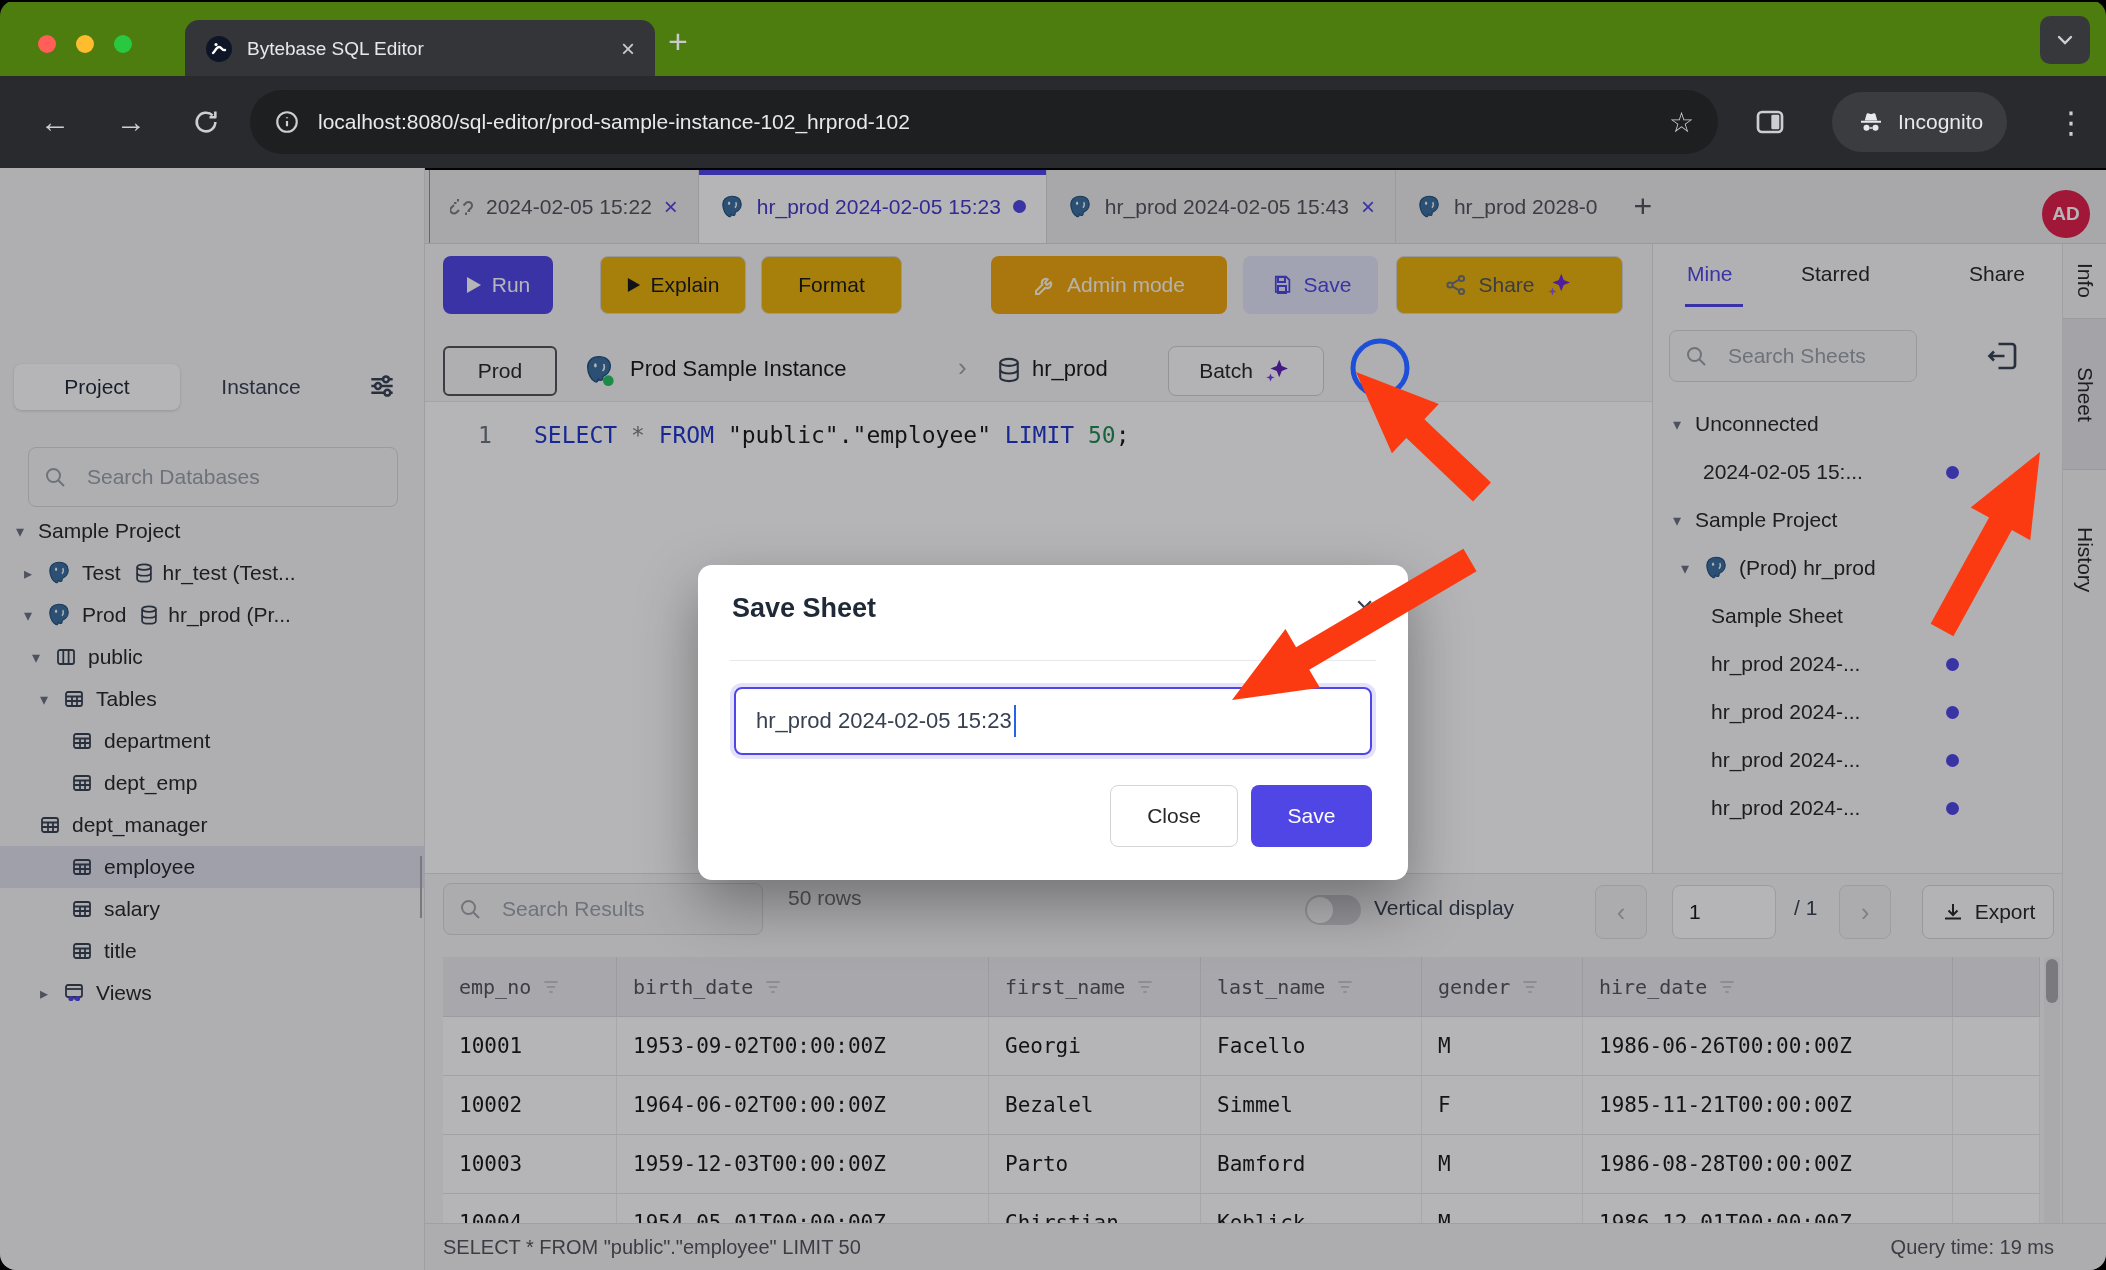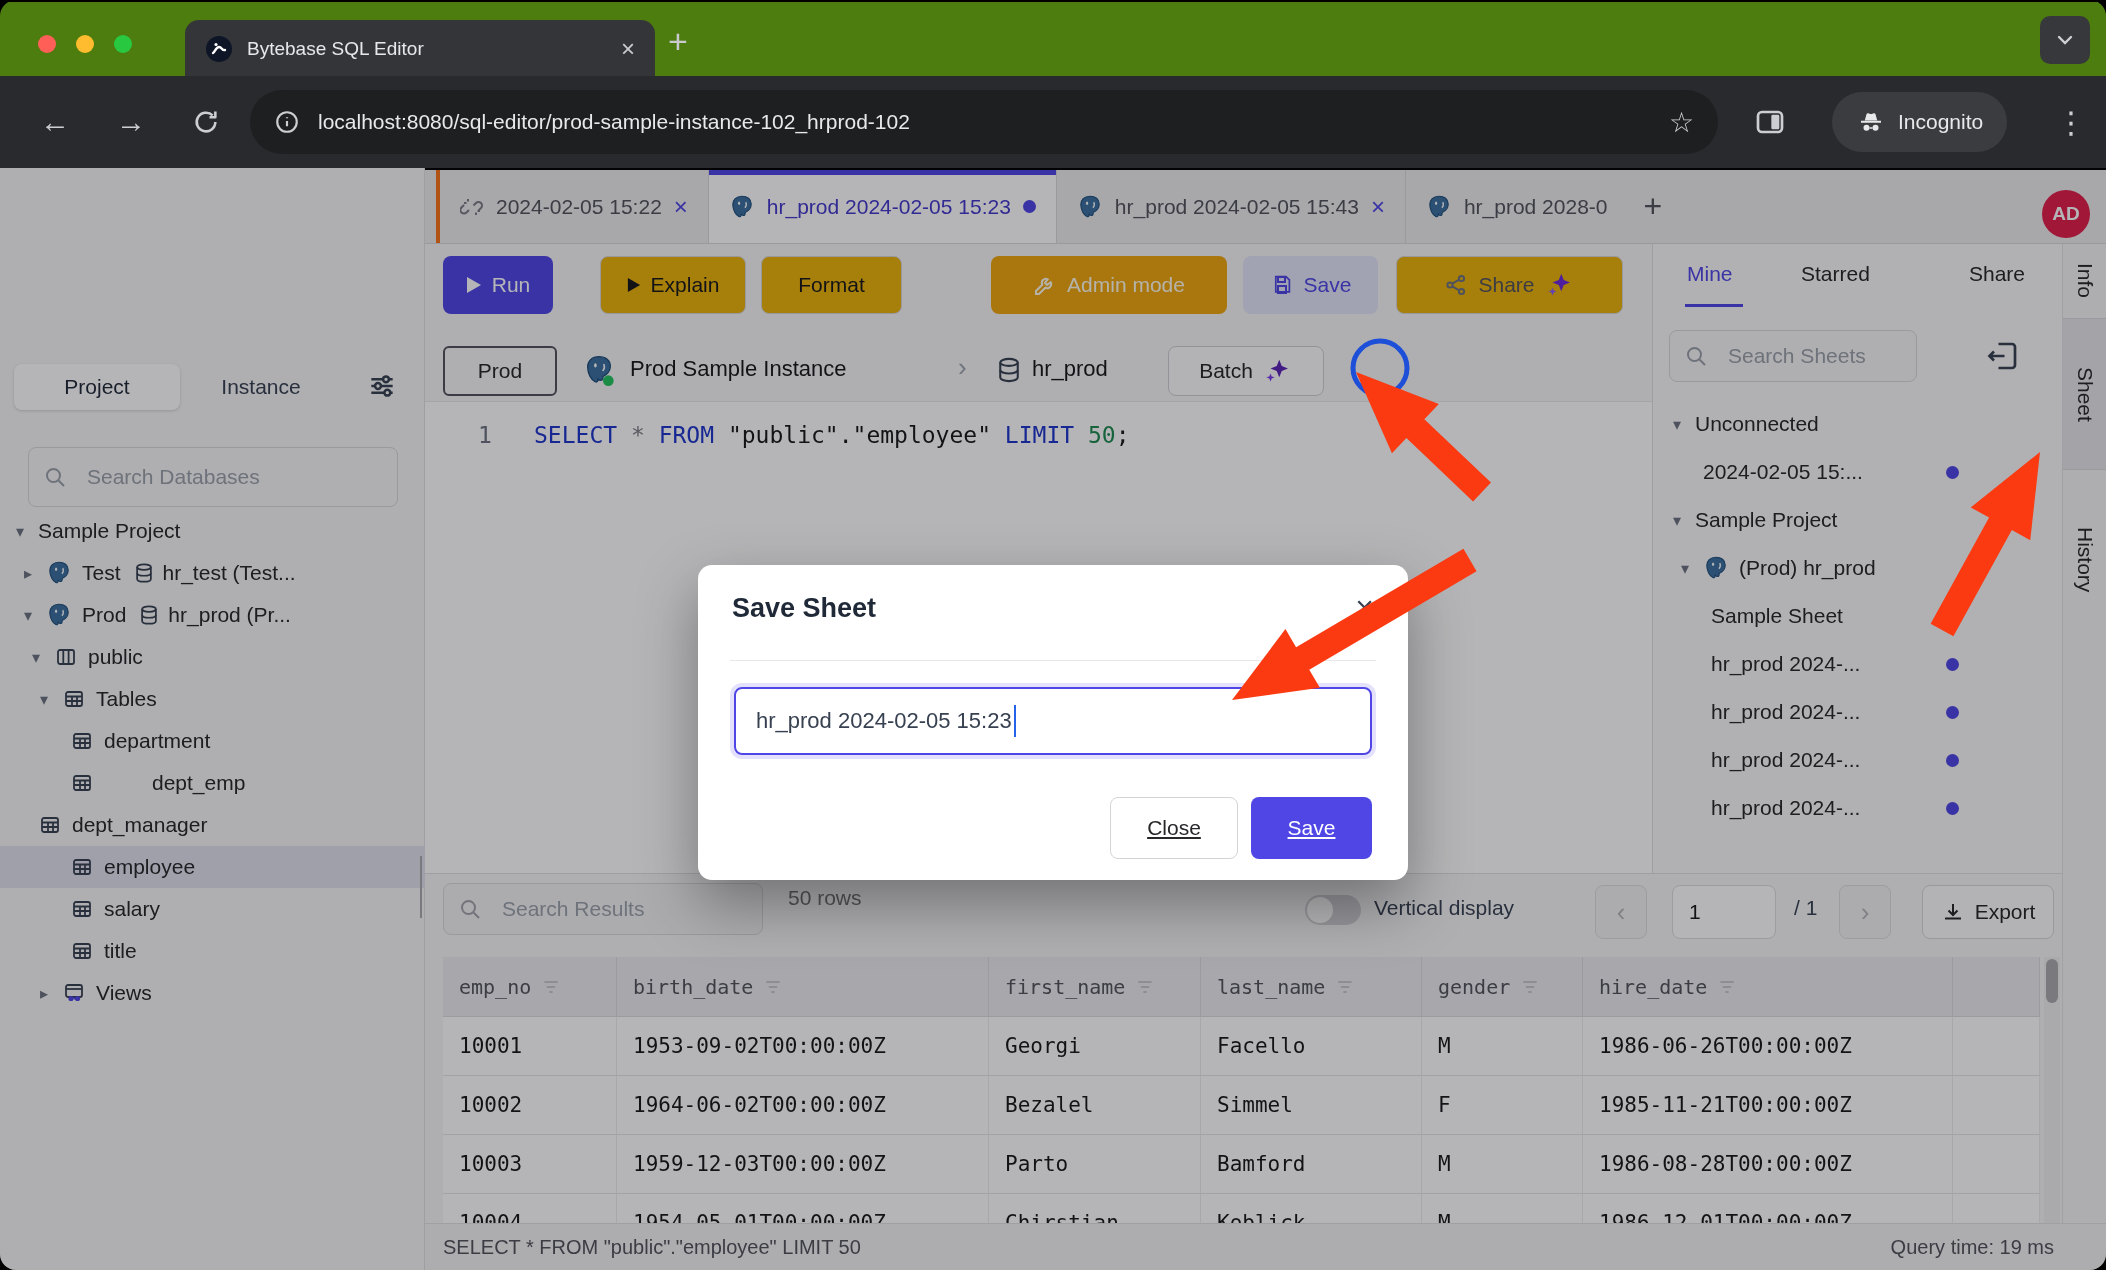--- a/index.html
+++ b/index.html
@@ -43,21 +43,21 @@
   .trow.sel { background:#e0e1ed; }
   .caret { width:22px; color:#6b7280; font-size:16px; flex:0 0 22px; }
   .ticon { margin-right:10px; flex:0 0 auto; }
   .handle { position:absolute; left:420px; top:688px; width:10px; height:62px;
     border-left:2px solid #a9a9af; border-right:2px solid #a9a9af; }
 
   .etabbar { position:absolute; left:425px; top:170px; width:1681px; height:74px; background:#ececee;
     border-bottom:1px solid #d8d8db; display:flex; }
   .etab { height:100%; display:flex; align-items:center; gap:12px; padding:0 20px;
     border-right:1px solid #d9d9dc; font-size:21px; color:#52525b; overflow:hidden; white-space:nowrap; }
-  .etab.first { margin-left:11px; border-left:4px solid #f97316;justify-content:flex-end; }
+  .etab.first { margin-left:4px; border-left:1px solid #f97316;justify-content:flex-end; }
   .etab.active { background:#fff; box-shadow:inset 0 5px 0 var(--accent); color:#4338ca; }
   .etab .x { color:var(--accent); font-size:24px; }
   .edot { width:13px; height:13px; border-radius:50%; background:var(--accent); }
   .avatar { position:absolute; left:2042px; top:190px; width:48px; height:48px; border-radius:50%;
     background:var(--avatar); color:#fff; font-size:19px; font-weight:bold; display:flex;
     align-items:center; justify-content:center; z-index:5; }
 
   .toolbar { position:absolute; left:425px; top:244px; width:1227px; height:94px; background:#f6f6f7; }
   .btn { position:absolute; top:12px; height:58px; border-radius:8px; display:flex; align-items:center;
     justify-content:center; gap:10px; font-size:21px; }
@@ -113,22 +113,22 @@
 
   .modal { position:absolute; left:698px; top:565px; width:710px; height:315px; background:#fff;
     border-radius:14px; box-shadow:0 24px 60px rgba(0,0,0,.35); z-index:50; }
   .modal-title { position:absolute; left:34px; top:28px; font-size:27px; font-weight:600; color:#1f2937; }
   .modal-x { position:absolute; right:34px; top:24px; font-size:32px; color:#374151; }
   .modal-div { position:absolute; left:32px; right:32px; top:95px; height:1px; background:#e8e8ec; }
   .modal-input { position:absolute; left:36px; top:122px; width:638px; height:68px; border:2px solid var(--accent);
     border-radius:8px; box-shadow:0 0 0 4px rgba(79,70,229,.16); display:flex; align-items:center;
     padding-left:20px; font-size:22px; color:#374151; }
   .caret-bar { display:inline-block; width:2px; height:32px; background:#2563eb; margin-left:2px; }
-  .mbtn { position:absolute; top:232px; height:62px; border-radius:8px; display:flex; align-items:center;
-    justify-content:center; font-size:21px;text-decoration:underline; }
+  .mbtn { position:absolute; top:220px; height:62px; border-radius:8px; display:flex; align-items:center;
+    justify-content:center; font-size:21px; }
 
   .annot { position:absolute; left:0; top:0; z-index:60; pointer-events:none; }
 </style>
 </head>
 <body>
 
 <div class="screen" style="--accent: #4f46e5; --admin: #efa60f; --kw: #1f36cc; --num: #1d8a4e; --avatar: #e11d48; --ring: #1d4fd8;">
 
   <div class="tabstrip">
     <span class="tl" style="left:38px;background:#ff5f57"></span>
@@ -276,21 +276,21 @@
         </div>
         <div class="trow" style="padding-left: 70px;">
           <span class="ticon">
             <svg width="24" height="24" viewBox="0 0 24 24" fill="none" stroke="#374151" stroke-width="1.8">
               <rect x="4" y="5" width="16" height="14" rx="2"></rect>
               <path d="M4 9.5h16M4 14h16M10 9.5V19M15 9.5V19"></path>
             </svg>
           </span>
           <span>department</span>
         </div>
-        <div class="trow" style="padding-left: 70px; gap: 48px;">
+        <div class="trow" style="padding-left: 70px;">
           <span class="ticon">
             <svg width="24" height="24" viewBox="0 0 24 24" fill="none" stroke="#374151" stroke-width="1.8">
               <rect x="4" y="5" width="16" height="14" rx="2"></rect>
               <path d="M4 9.5h16M4 14h16M10 9.5V19M15 9.5V19"></path>
             </svg>
           </span>
           <span>dept_emp</span>
         </div>
         <div class="trow" style="padding-left: 38px;">
           <span class="ticon">

